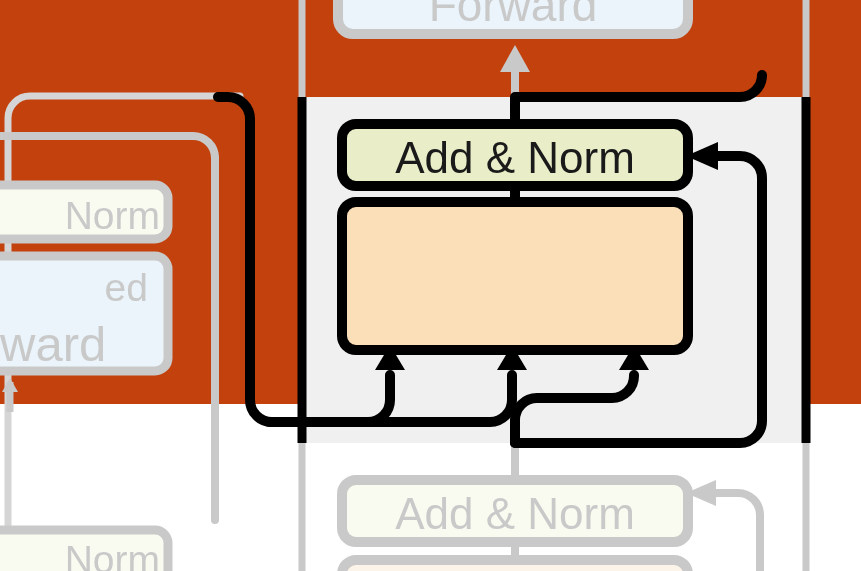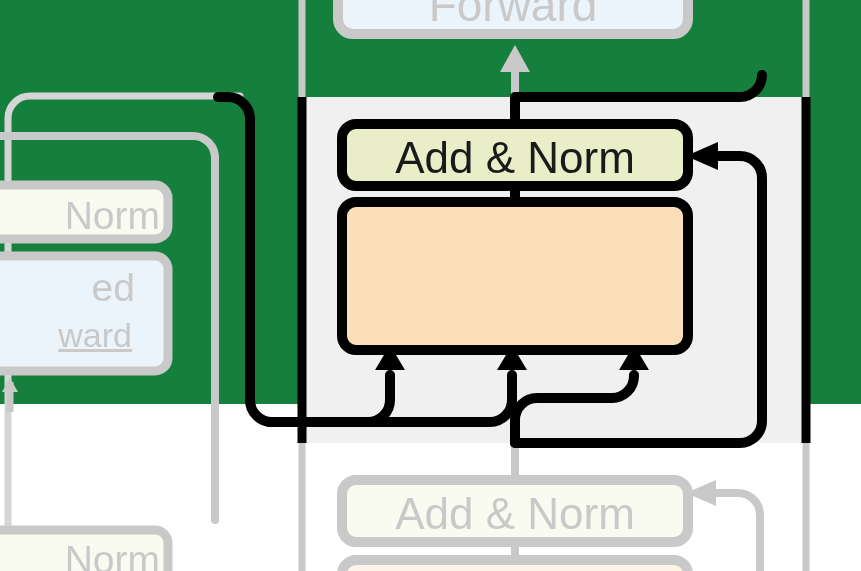--- a/index.html
+++ b/index.html
@@ -1,18 +1,18 @@
 <!DOCTYPE html>
 <html><head>
 <meta charset="utf-8">
 <style>
   html,body{margin:0;padding:0;background:#ffffff;}
   body{width:861px;height:571px;overflow:hidden;
        font-family:"Liberation Sans","DejaVu Sans",sans-serif;}
-  #stage{position:relative;width:861px;height:404px;background:#15803d;}
+  #stage{position:relative;width:861px;height:404px;background:#c2410c;}
   #stage svg{position:absolute;left:0;top:0;}
   .lbl{position:absolute;white-space:nowrap;pointer-events:none;}
   .lbl-active{color:#1a1a1a;}
   .lbl-faded{color:#c9c9c9;}
 </style>
 </head>
 <body>
 
 <div id="stage">
 
@@ -80,23 +80,23 @@
     <rect x="342" y="124" width="346" height="62" rx="14" fill="#e9eec8" stroke="#000000" stroke-width="10"></rect>
 
     <rect x="342" y="202" width="346" height="148" rx="14" fill="#fbdfb8" stroke="#000000" stroke-width="10"></rect>
 
   </svg>
 
   <div class="lbl lbl-faded" style="left:338px;top:-22px;width:350px;text-align:center;font-size:46px;">Forward</div>
 
   <div class="lbl lbl-faded" style="left:0px;top:194px;width:160px;text-align:right;font-size:39px;">Norm</div>
 
-  <div class="lbl lbl-faded" style="left:3px;top:266px;width:132px;text-align:right;font-size:39px;">ed</div>
+  <div class="lbl lbl-faded" style="left:16px;top:266px;width:132px;text-align:right;font-size:39px;">ed</div>
 
-  <div class="lbl lbl-faded" style="left:0px;top:316px;width:132px;text-align:right;font-size:34px;text-decoration:underline;">ward</div>
+  <div class="lbl lbl-faded" style="left:0px;top:316px;width:132px;font-size:49px;">ward</div>
 
   <div class="lbl lbl-faded" style="left:0px;top:538px;width:160px;text-align:right;font-size:39px;">Norm</div>
 
   <div class="lbl lbl-faded" style="left:342px;top:489px;width:346px;text-align:center;font-size:44px;">Add &amp; Norm</div>
 
   <div class="lbl lbl-active" style="left:342px;top:133px;width:346px;text-align:center;font-size:44px;">Add &amp; Norm</div>
 
 
 
 </div>

